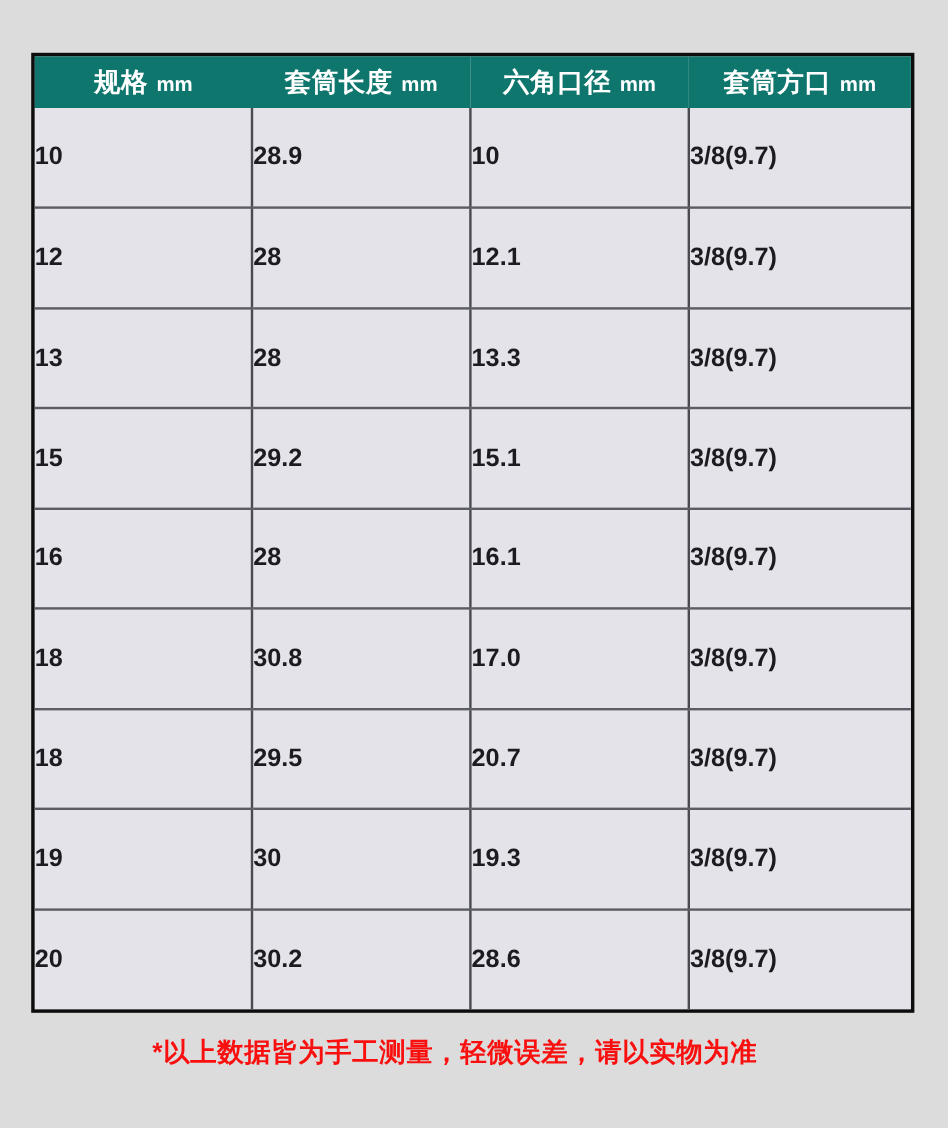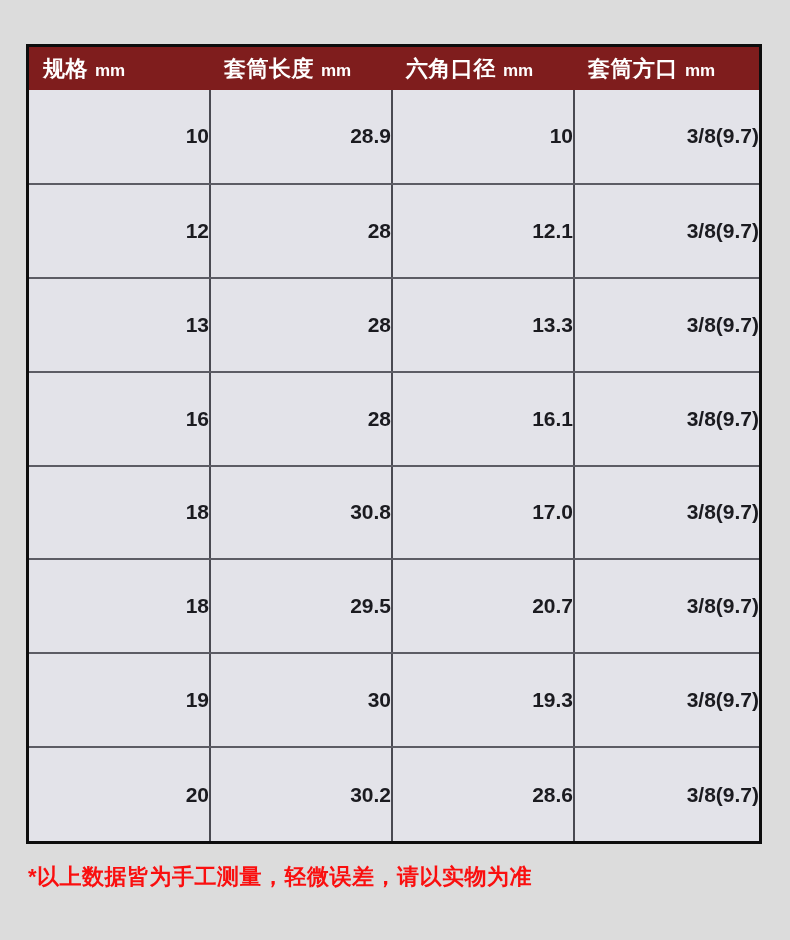--- a/index.html
+++ b/index.html
@@ -36,65 +36,65 @@
   table.spec-table col.c0 { width: 181px; }
   table.spec-table col.c1 { width: 182px; }
   table.spec-table col.c2 { width: 182px; }
   table.spec-table col.c3 { width: 185px; }
 
   thead tr.header-row {
     height: 43px;
   }
 
   thead th {
-    background: #7f1d1d;
+    background: #0f766e;
     color: #ffffff;
     font-weight: bold;
-    text-align: left;
+    text-align: center;
     vertical-align: middle;
     font-size: 22px;
     line-height: 1;
     letter-spacing: 0.5px;
     border: none;
-    padding: 0 14px;
+    padding: 0 4px;
     white-space: nowrap;
   }
 
   thead th .unit {
     font-size: 17px;
     font-weight: bold;
     margin-left: 7px;
     letter-spacing: 0;
   }
 
   tbody tr {
     height: 68.6px;
   }
 
   tbody td {
     background: #e3e3e9;
     color: #1b1b20;
-    text-align: right;
+    text-align: left;
     vertical-align: middle;
     font-size: 21px;
     font-weight: bold;
     border-right: 2px solid #4a4a52;
     border-bottom: 2px solid #5c5c64;
     white-space: nowrap;
   }
 
   tbody td.last-col { border-right: none; }
   tbody tr.last-row td { border-bottom: none; }
 
   #footer-note {
     position: absolute;
     left: 0;
     top: 862px;
     width: 631px;
-    text-align: left;
+    text-align: right;
     color: #fa0f0f;
     font-size: 22px;
     font-weight: bold;
     letter-spacing: 0.5px;
     white-space: nowrap;
     padding-left: 28px;
   }
 </style>
 </head>
 <body>
@@ -136,20 +136,26 @@
           <td>12.1</td>
           <td class="last-col">3/8(9.7)</td>
         </tr>
         <tr>
           <td>13</td>
           <td>28</td>
           <td>13.3</td>
           <td class="last-col">3/8(9.7)</td>
         </tr>
         <tr>
+          <td>15</td>
+          <td>29.2</td>
+          <td>15.1</td>
+          <td class="last-col">3/8(9.7)</td>
+        </tr>
+        <tr>
           <td>16</td>
           <td>28</td>
           <td>16.1</td>
           <td class="last-col">3/8(9.7)</td>
         </tr>
         <tr>
           <td>18</td>
           <td>30.8</td>
           <td>17.0</td>
           <td class="last-col">3/8(9.7)</td>

